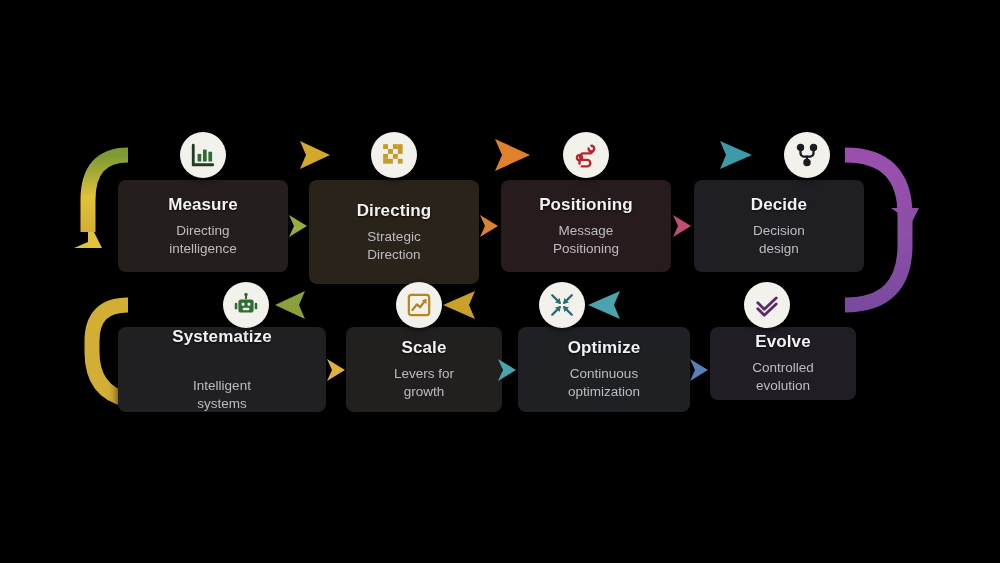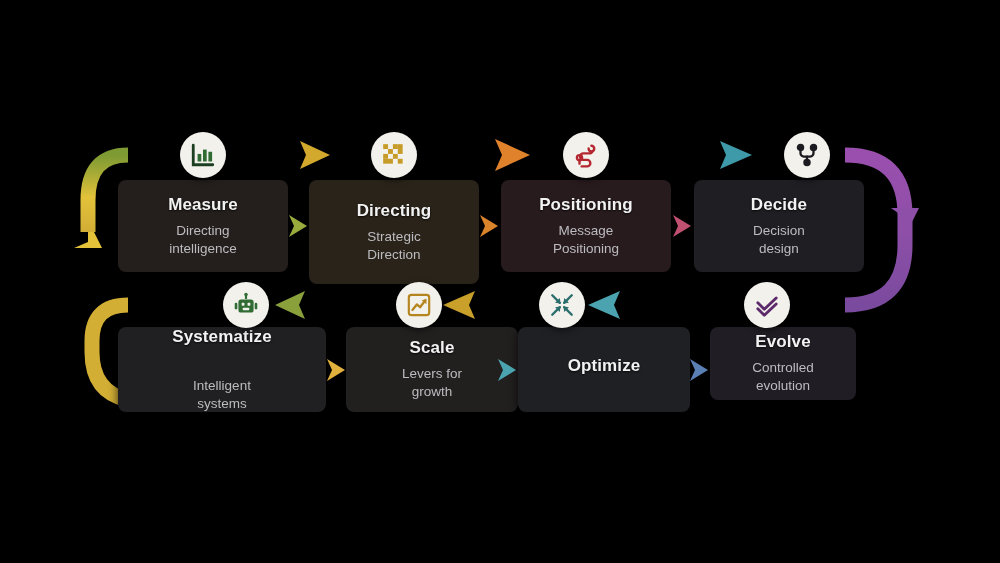--- a/index.html
+++ b/index.html
@@ -174,30 +174,34 @@
   </svg>
 
   <div class="card" style="left:118px; top:327px; width:208px; height:85px; background:#201f22;gap:23px;">
     <div class="card-title">Systematize</div>
     <div class="card-sub">
       <span>Intelligent</span><br>
       <span>systems</span>
     </div>
   </div>
 
-  <div class="card" style="left:346px; top:327px; width:172px; height:85px; background:#221f1f;">
+  <div class="card" style="left:346px; top:327px; width:156px; height:85px; background:#221f1f;">
     <div class="card-title">Scale</div>
     <div class="card-sub">
       <span>Levers for</span><br>
       <span>growth</span>
     </div>
   </div>
 
   <div class="card" style="left:518px; top:327px; width:172px; height:85px; background:#1e2024;">
     <div class="card-title">Optimize</div>
+    <div class="card-sub">
+      <span>Continuous</span><br>
+      <span>optimization</span>
+    </div>
   </div>
 
   <div class="card" style="left:710px; top:327px; width:146px; height:73px; background:#201d24;">
     <div class="card-title">Evolve</div>
     <div class="card-sub">
       <span>Controlled</span><br>
       <span>evolution</span>
     </div>
   </div>
 

